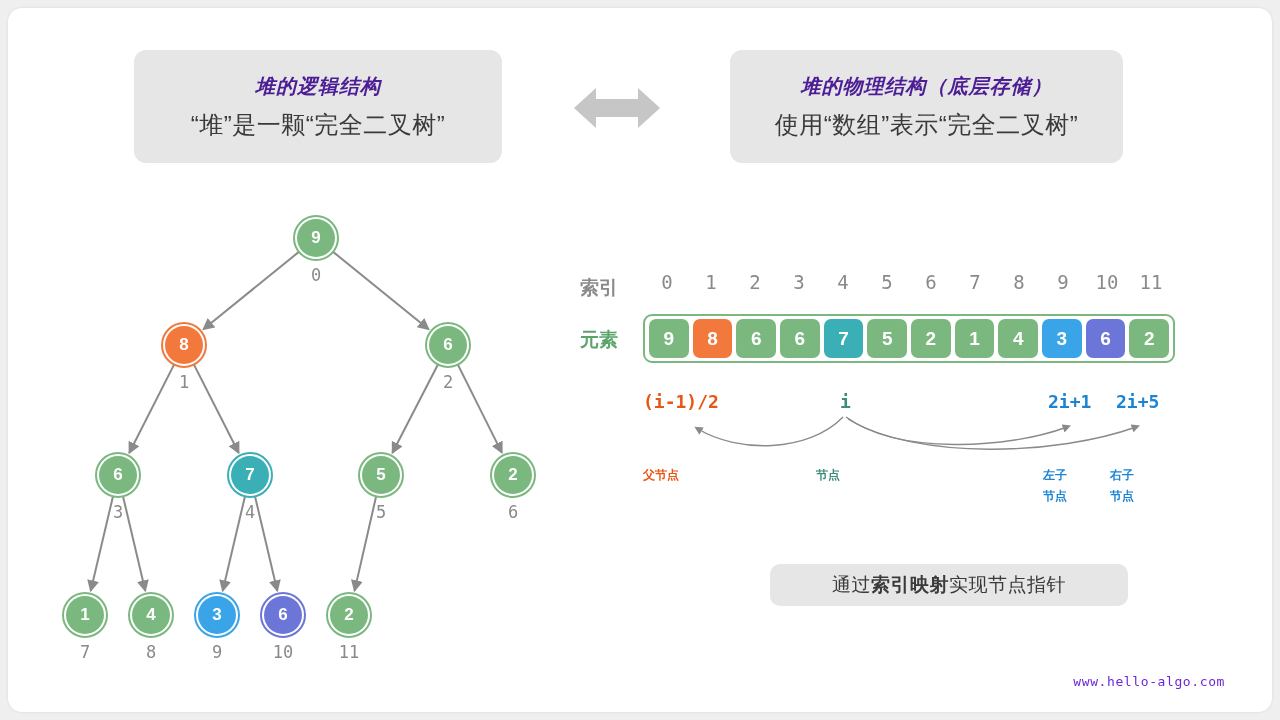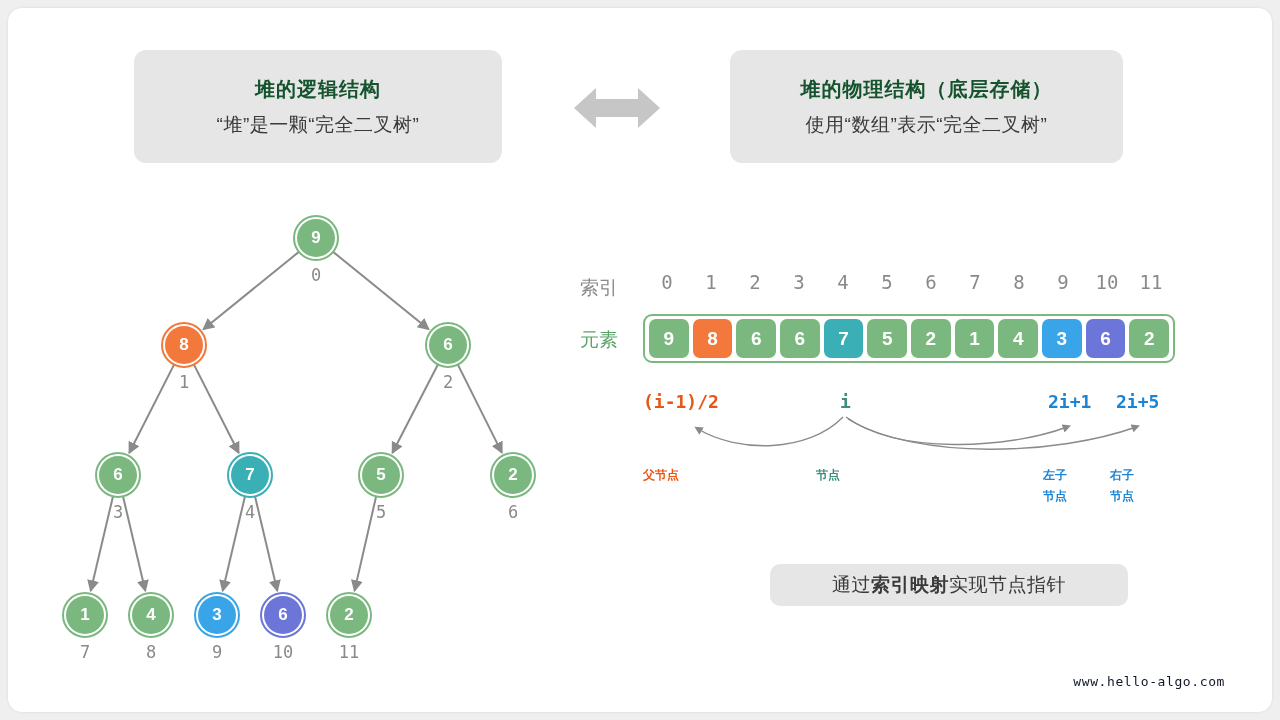--- a/index.html
+++ b/index.html
@@ -14,25 +14,25 @@
     box-shadow:0 0 3px rgba(0,0,0,0.10);
   }
   .abs{position:absolute;}
 
   
   .hdr-box{
     position:absolute;background:#e6e6e6;border-radius:12px;
     display:flex;flex-direction:column;align-items:center;justify-content:center;
   }
   .hdr-title{
-    font-weight:bold;font-size:20px;color:#14532d;letter-spacing:1px;
-    margin-bottom:9px;white-space:nowrap;
+    font-weight:bold;font-size:20px;color:#4c1d95;letter-spacing:1px;
+    margin-bottom:9px;white-space:nowrap;font-style:italic;
   }
   .hdr-sub{
-    font-size:19px;color:#3a3a3a;white-space:nowrap;letter-spacing:.5px;
+    font-size:24px;color:#3a3a3a;white-space:nowrap;letter-spacing:.5px;
   }
   #hdr-left{left:126px;top:42px;width:368px;height:113px;}
   #hdr-right{left:722px;top:42px;width:393px;height:113px;}
 
   
   #dbl-arrow{left:566px;top:78px;width:86px;height:44px;}
   .node{
     position:absolute;width:38px;height:38px;border-radius:50%;
     display:flex;align-items:center;justify-content:center;
     color:#ffffff;font-size:17px;font-weight:bold;
@@ -46,21 +46,21 @@
   .node.purple{background:#6c76d8;outline:2px solid #6c76d8;outline-offset:2px;}
   .idx-label{
     position:absolute;font-size:17px;color:#8a8a8a;
     font-family:"DejaVu Sans Mono","Liberation Mono",monospace;
     text-align:center;width:30px;
   }
 
   
   #array-area{left:560px;top:255px;width:660px;height:115px;}
   .row-label{
-    position:absolute;font-size:19px;font-weight:normal;white-space:nowrap;
+    position:absolute;font-size:19px;font-weight:bold;white-space:nowrap;
   }
   #lbl-index{left:12px;top:12px;color:#8a8a8a;}
   #lbl-elem{left:12px;top:64px;color:#5aa469;}
   .arr-index{
     position:absolute;top:8px;width:40px;text-align:center;
     font-size:19px;color:#8a8a8a;
     font-family:"DejaVu Sans Mono","Liberation Mono",monospace;
   }
   #arr-box{
     position:absolute;left:75px;top:51px;height:49px;
@@ -99,21 +99,21 @@
     position:absolute;left:762px;top:556px;width:358px;height:42px;
     background:#e6e6e6;border-radius:10px;
     display:flex;align-items:center;justify-content:center;
     font-size:19px;color:#3a3a3a;letter-spacing:.5px;white-space:nowrap;
   }
   #caption-box b{font-weight:bold;}
 
   
   #watermark{
     position:absolute;right:47px;bottom:23px;
-    font-size:13px;color:#0f172a;letter-spacing:.6px;
+    font-size:13px;color:#6d28d9;letter-spacing:.6px;
     font-family:"DejaVu Sans Mono","Liberation Mono",monospace;
   }
 </style>
 </head>
 <body>
 
 <div id="card">
 
   <div class="hdr-box" id="hdr-left">
     <div class="hdr-title">堆的逻辑结构</div>

